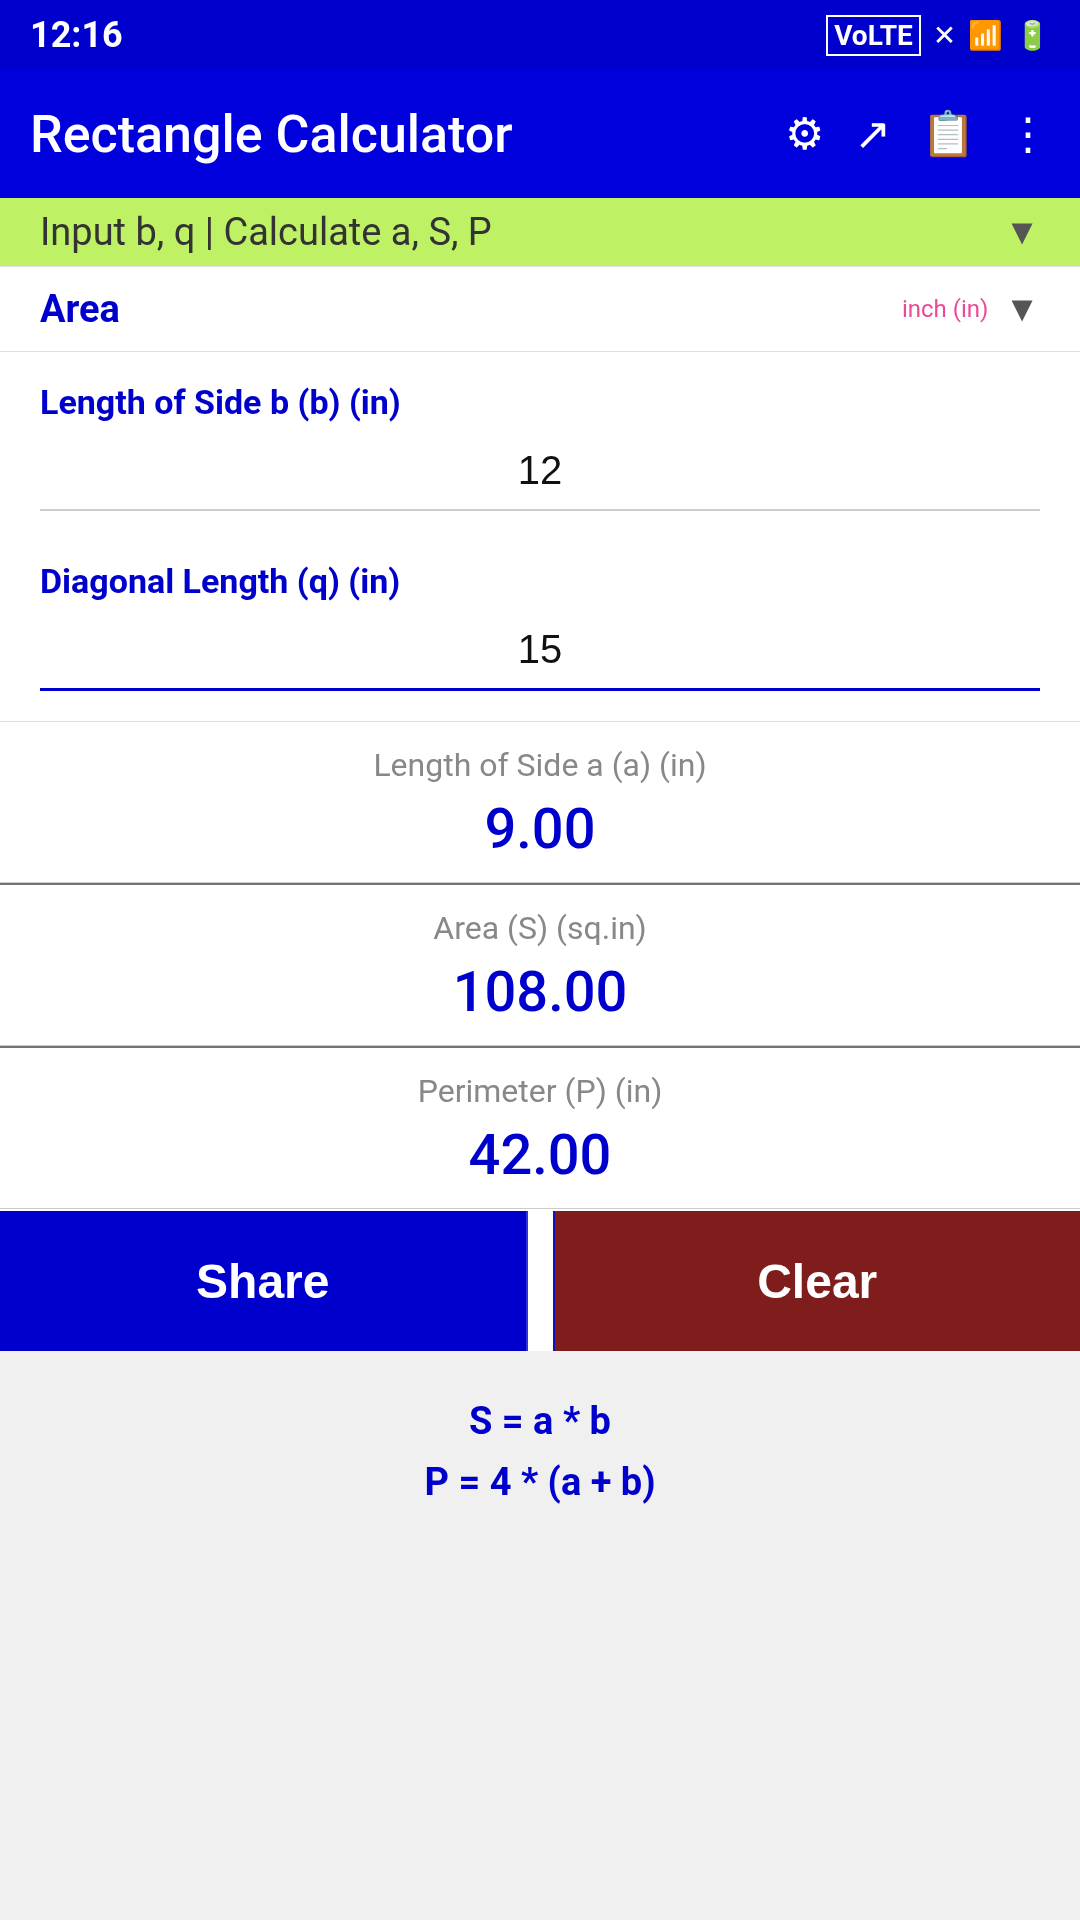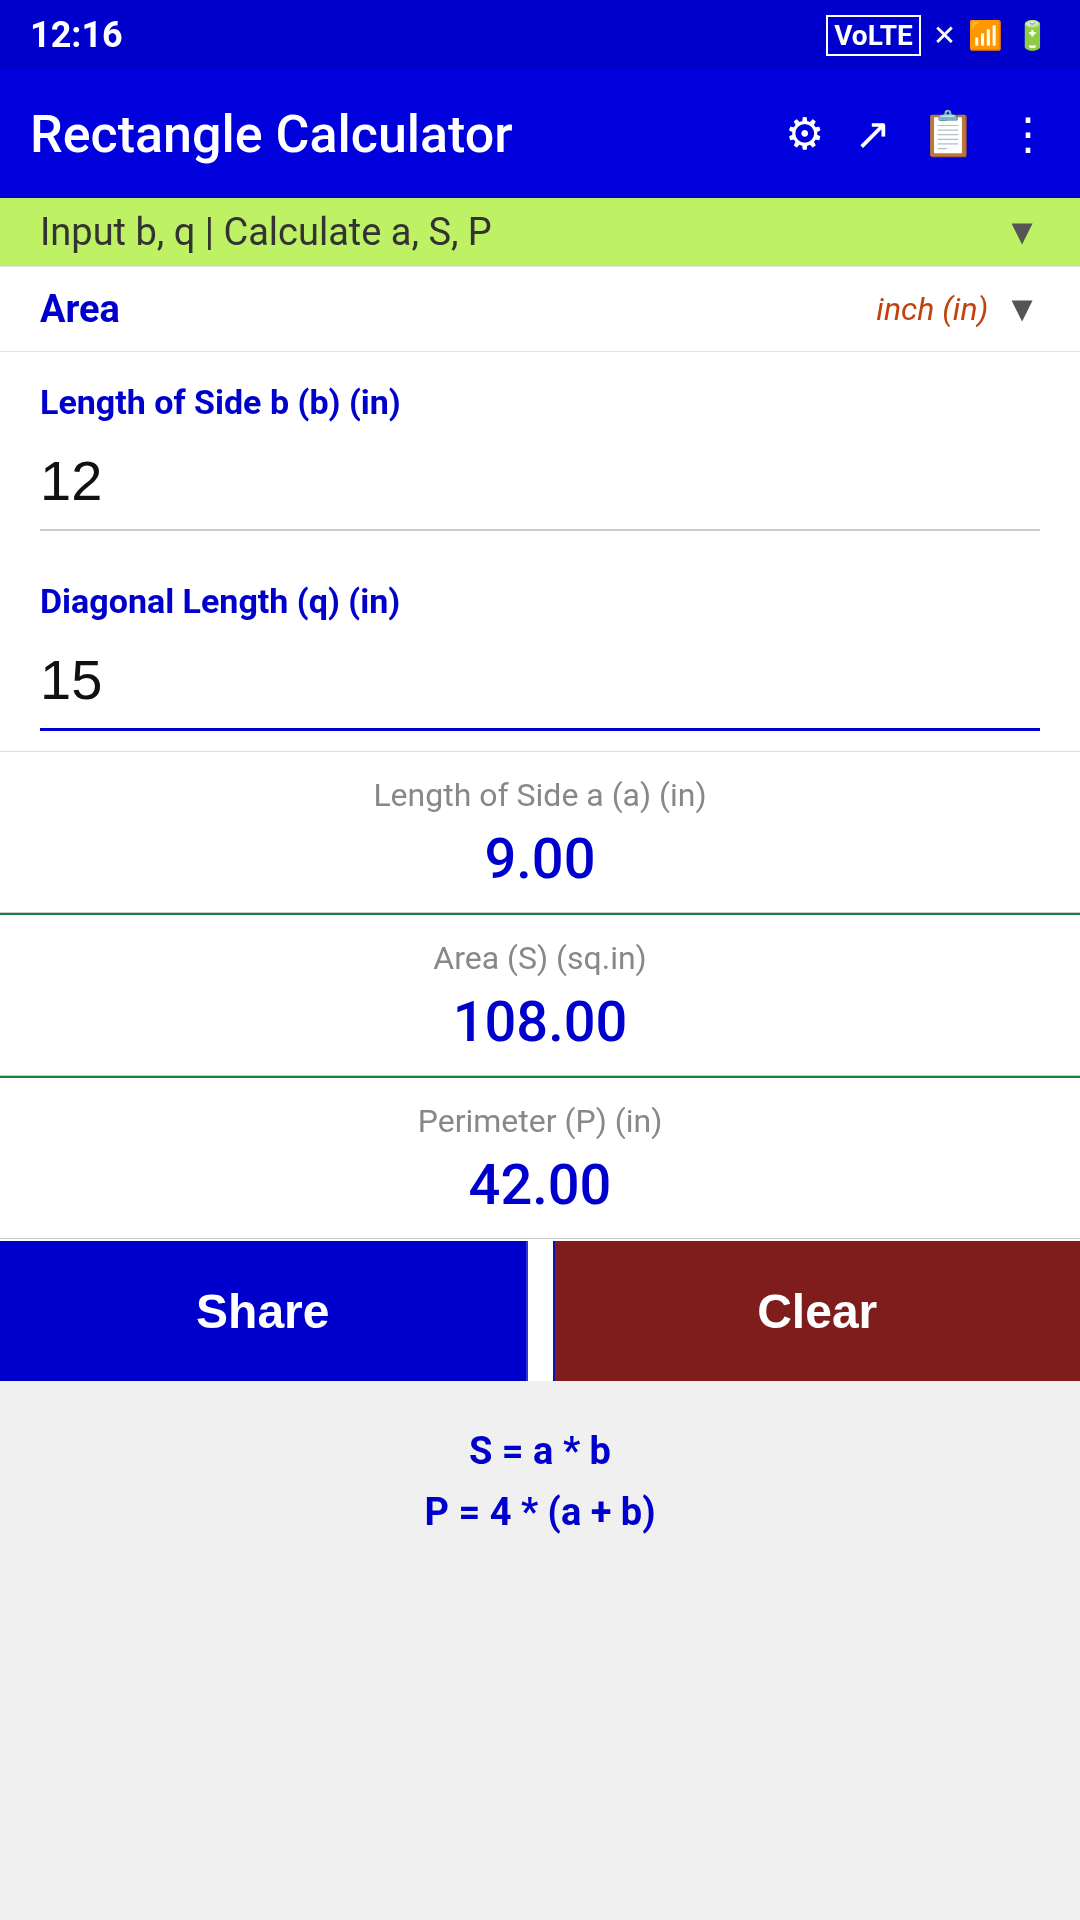--- a/index.html
+++ b/index.html
@@ -124,23 +124,22 @@
       font-weight: bold;
     }
 
     .units-selector {
       display: flex;
       align-items: center;
       gap: 16px;
     }
 
     .units-value {
-      font-size: 32px;
-      color: #c2410c;
-      font-style: italic;
+      font-size: 24px;
+      color: #ec4899;
     }
 
     
     .input-section {
       background: white;
       padding: 0 40px;
     }
 
     .field-group {
       padding: 30px 0 20px;
@@ -148,38 +147,40 @@
 
     .field-label {
       font-size: 34px;
       font-weight: bold;
       color: #0000cc;
       margin-bottom: 16px;
     }
 
     .field-input {
       width: 100%;
-      font-size: 56px;
+      font-size: 40px;
       font-weight: 500;
       color: #111;
+      text-align: center;
       border: none;
       border-bottom: 2px solid #cccccc;
       padding: 10px 0 16px;
       outline: none;
       background: transparent;
     }
 
     .field-input.active {
       border-bottom: 3px solid #0000cc;
     }
 
     
     .results-section {
-      background: #15803d;
+      background: #737373;
       border-top: 1px solid #ddd;
+      margin-top: 10px;
     }
 
     .result-group {
       padding: 24px 40px 20px;
       border-bottom: 1px solid #cccccc;
       background: white;
       margin-bottom: 2px;
     }
 
     .result-label {

